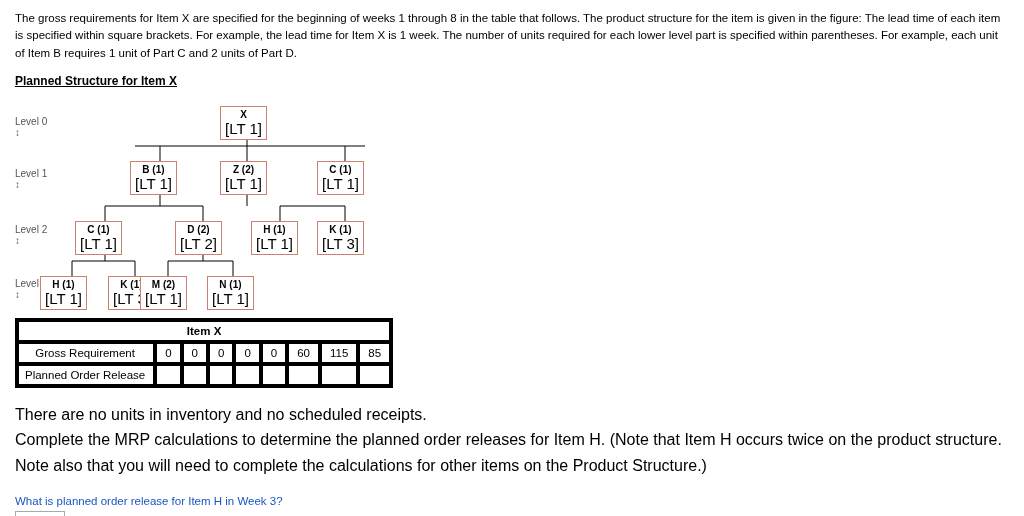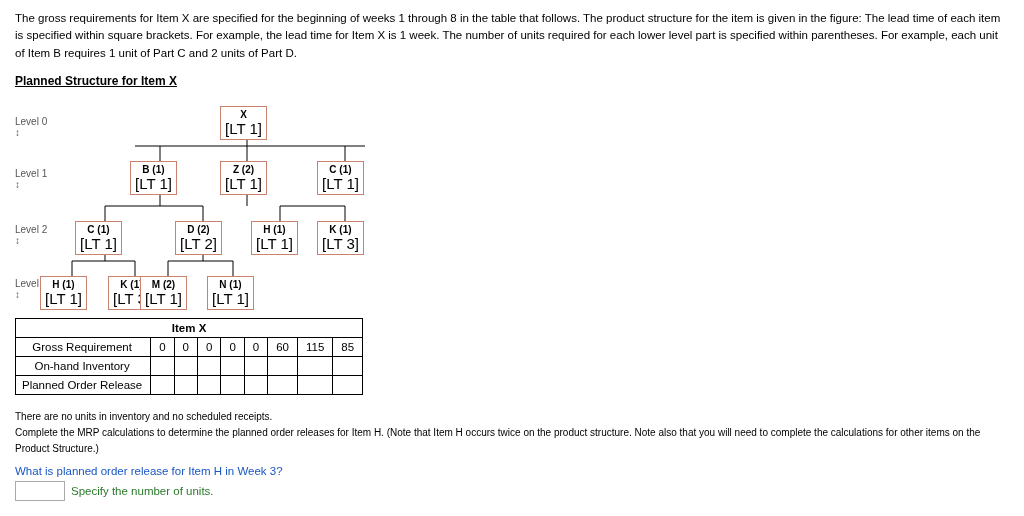--- a/index.html
+++ b/index.html
@@ -56,41 +56,41 @@
       pointer-events: none;
     }
     
     .mrp-table {
       border-collapse: collapse;
       font-size: 11.5px;
       margin-bottom: 14px;
       margin-left: 0;
     }
     .mrp-table th, .mrp-table td {
-      border: 1px solid #000000;
+      border: 4px solid #000000;
       padding: 3px 8px;
       text-align: center;
       white-space: nowrap;
     }
     .mrp-table th {
       background: #fff;
       font-weight: bold;
     }
     .mrp-table td.row-label {
       text-align: center;
       padding-left: 6px;
       min-width: 130px;
     }
     .mrp-table .header-item {
       font-weight: bold;
     }
     .note-text {
-      font-size: 10px;
+      font-size: 16px;
       line-height: 1.6;
-      margin-bottom: 8px;
+      margin-bottom: 16px;
     }
     .question-block {
       margin-bottom: 12px;
     }
     .question-text {
       font-size: 11.5px;
       color: #1a56c4;
       margin-bottom: 4px;
     }
     .answer-row {
@@ -221,31 +221,20 @@
         <td>0</td>
         <td>0</td>
         <td>0</td>
         <td>0</td>
         <td>0</td>
         <td>60</td>
         <td>115</td>
         <td>85</td>
       </tr>
       <tr>
-        <td class="row-label">On-hand Inventory</td>
-        <td></td>
-        <td></td>
-        <td></td>
-        <td></td>
-        <td></td>
-        <td></td>
-        <td></td>
-        <td></td>
-      </tr>
-      <tr>
         <td class="row-label">Planned Order Release</td>
         <td></td>
         <td></td>
         <td></td>
         <td></td>
         <td></td>
         <td></td>
         <td></td>
         <td></td>
       </tr>

